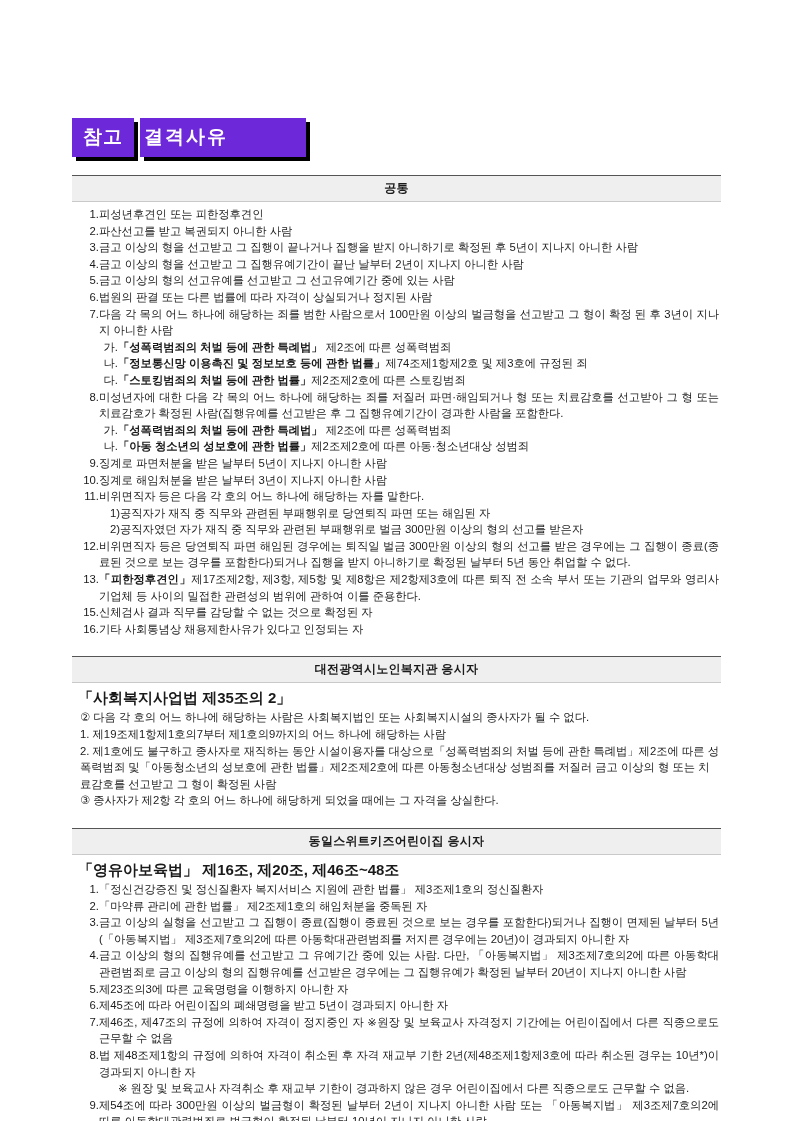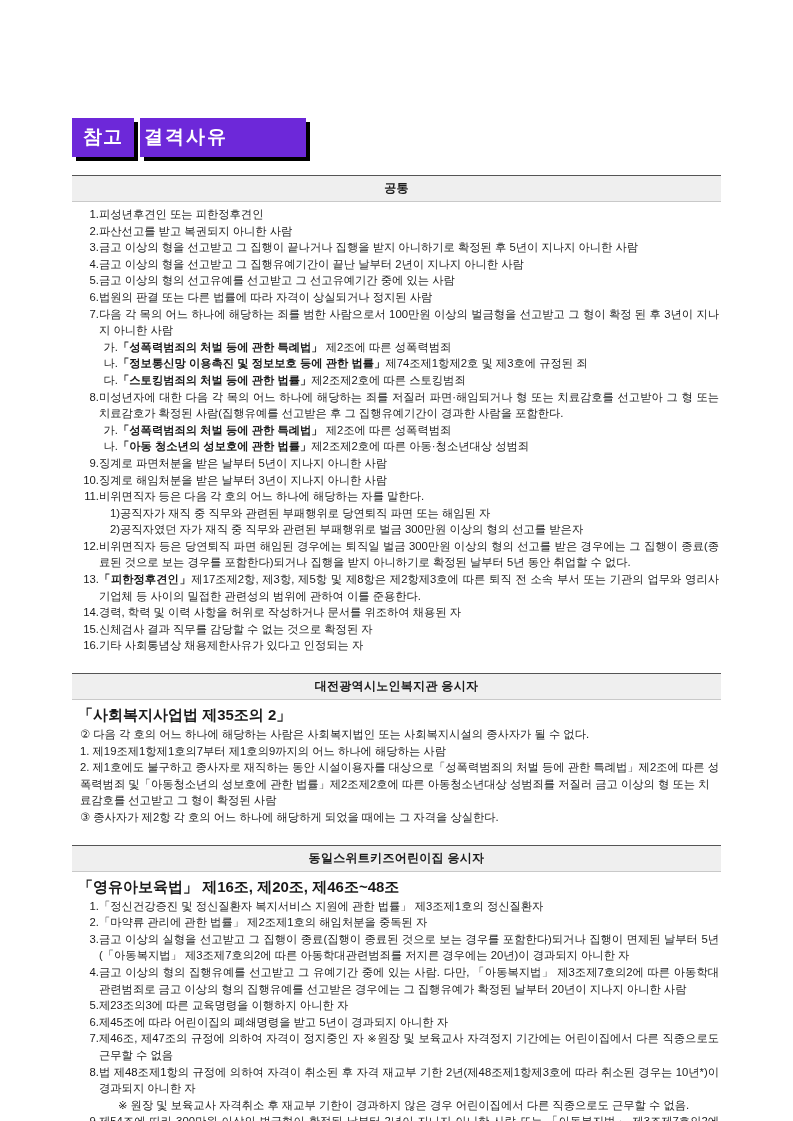--- a/index.html
+++ b/index.html
@@ -186,24 +186,20 @@
           <span class="marker">2)</span> 
           <span class="text">공직자였던 자가 재직 중 직무와 관련된 부패행위로 벌금 300만원 이상의 형의 선고를 받은자</span>
         </div>
         <div class="row lv0">
           <span class="marker">12.</span> 
           <span class="text">비위면직자 등은 당연퇴직 파면 해임된 경우에는 퇴직일 벌금 300만원 이상의 형의 선고를 받은 경우에는 그 집행이 종료(종료된 것으로 보는 경우를 포함한다)되거나 집행을 받지 아니하기로 확정된 날부터 5년 동안 취업할 수 없다.</span>
         </div>
         <div class="row lv0">
           <span class="marker">13.</span> 
           <span class="text"><span class="bold">「피한정후견인」</span>제17조제2항, 제3항, 제5항 및 제8항은 제2항제3호에 따른 퇴직 전 소속 부서 또는 기관의 업무와 영리사기업체 등 사이의 밀접한 관련성의 범위에 관하여 이를 준용한다.</span>
-        </div>
-        <div class="row lv0">
-          <span class="marker">14.</span> 
-          <span class="text">경력, 학력 및 이력 사항을 허위로 작성하거나 문서를 위조하여 채용된 자</span>
         </div>
         <div class="row lv0">
           <span class="marker">15.</span> 
           <span class="text">신체검사 결과 직무를 감당할 수 없는 것으로 확정된 자</span>
         </div>
         <div class="row lv0">
           <span class="marker">16.</span> 
           <span class="text">기타 사회통념상 채용제한사유가 있다고 인정되는 자</span>
         </div>
       </div>

